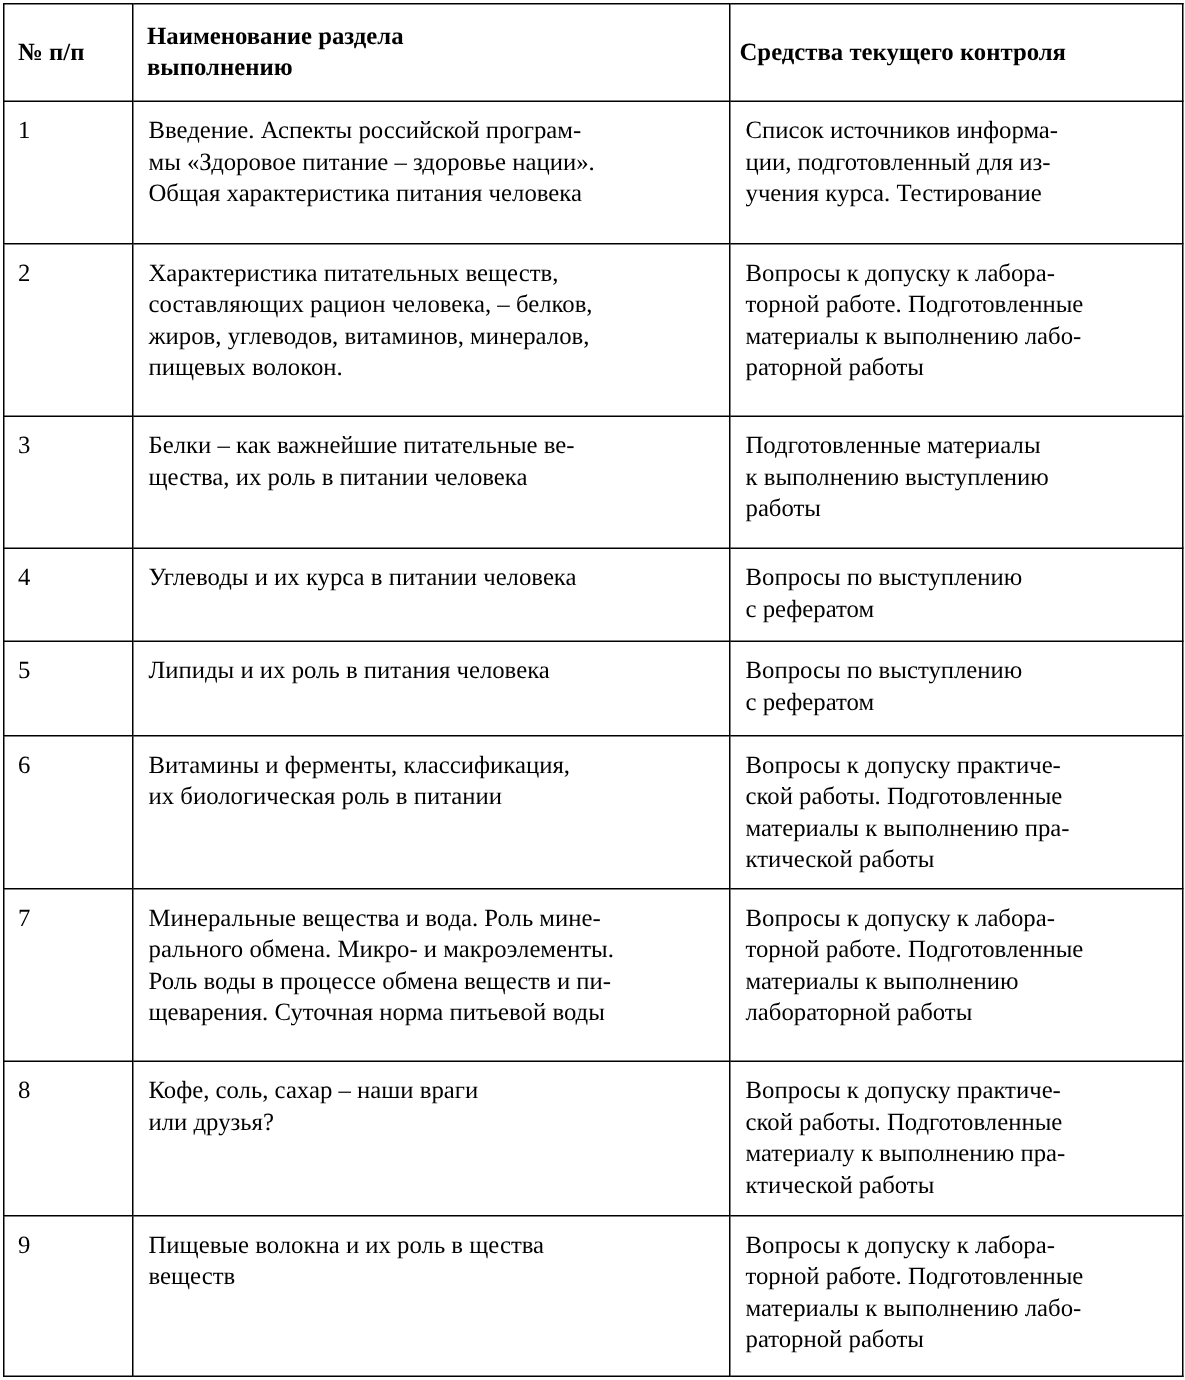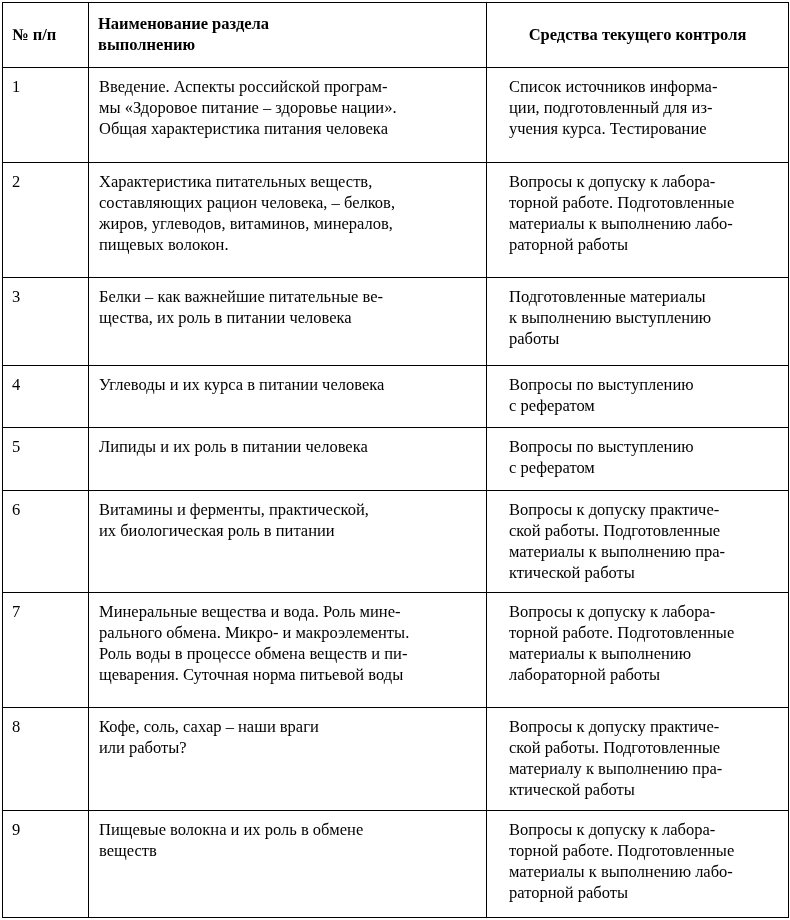--- a/index.html
+++ b/index.html
@@ -34,31 +34,31 @@
   col.c-sect  { width: 398px; }
   col.c-ctrl  { width: 302px; }
 
   thead th {
     font-weight: bold;
     text-align: left;
     vertical-align: middle;
     padding: 6px 8px 6px 9px;
   }
   thead th.th-ctrl {
-    text-align: center;
+    text-align: left;
     padding-left: 6px;
     padding-right: 6px;
   }
   tbody td {
     vertical-align: top;
     text-align: left;
     padding: 9px 6px 6px 10px;
   }
   tbody td.td-num { padding-left: 9px; }
-  tbody td.td-ctrl { padding-left: 22px; }
+  tbody td.td-ctrl { padding-left: 10px; }
 
   tr.h-head  td, tr.h-head  th { height: 65px; }
   tr.h-r1 td { height: 95px; }
   tr.h-r2 td { height: 115px; }
   tr.h-r3 td { height: 88px; }
   tr.h-r4 td { height: 62px; }
   tr.h-r5 td { height: 63px; }
   tr.h-r6 td { height: 102px; }
   tr.h-r7 td { height: 115px; }
   tr.h-r8 td { height: 103px; }
@@ -112,56 +112,56 @@
 работы</td>
       </tr>
       <tr class="h-r4">
         <td class="td-num">4</td>
         <td class="td-sect">Углеводы и их курса в питании человека</td>
         <td class="td-ctrl">Вопросы по выступлению
 с рефератом</td>
       </tr>
       <tr class="h-r5">
         <td class="td-num">5</td>
-        <td class="td-sect">Липиды и их роль в питании человека</td>
+        <td class="td-sect">Липиды и их роль в питания человека</td>
         <td class="td-ctrl">Вопросы по выступлению
 с рефератом</td>
       </tr>
       <tr class="h-r6">
         <td class="td-num">6</td>
-        <td class="td-sect">Витамины и ферменты, практической,
+        <td class="td-sect">Витамины и ферменты, классификация,
 их биологическая роль в питании</td>
         <td class="td-ctrl">Вопросы к допуску практиче-
 ской работы. Подготовленные
 материалы к выполнению пра-
 ктической работы</td>
       </tr>
       <tr class="h-r7">
         <td class="td-num">7</td>
         <td class="td-sect">Минеральные вещества и вода. Роль мине-
 рального обмена. Микро- и макроэлементы.
 Роль воды в процессе обмена веществ и пи-
 щеварения. Суточная норма питьевой воды</td>
         <td class="td-ctrl">Вопросы к допуску к лабора-
 торной работе. Подготовленные
 материалы к выполнению
 лабораторной работы</td>
       </tr>
       <tr class="h-r8">
         <td class="td-num">8</td>
         <td class="td-sect">Кофе, соль, сахар – наши враги
-или работы?</td>
+или друзья?</td>
         <td class="td-ctrl">Вопросы к допуску практиче-
 ской работы. Подготовленные
 материалу к выполнению пра-
 ктической работы</td>
       </tr>
       <tr class="h-r9">
         <td class="td-num">9</td>
-        <td class="td-sect">Пищевые волокна и их роль в обмене
+        <td class="td-sect">Пищевые волокна и их роль в щества
 веществ</td>
         <td class="td-ctrl">Вопросы к допуску к лабора-
 торной работе. Подготовленные
 материалы к выполнению лабо-
 раторной работы</td>
       </tr>
     </tbody>
   </table>
 </div>
 

